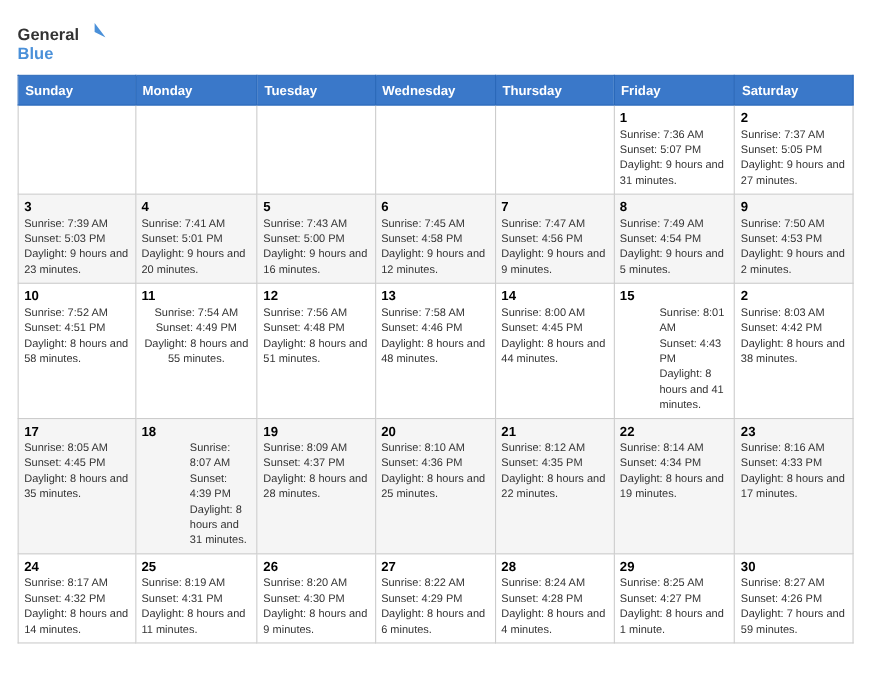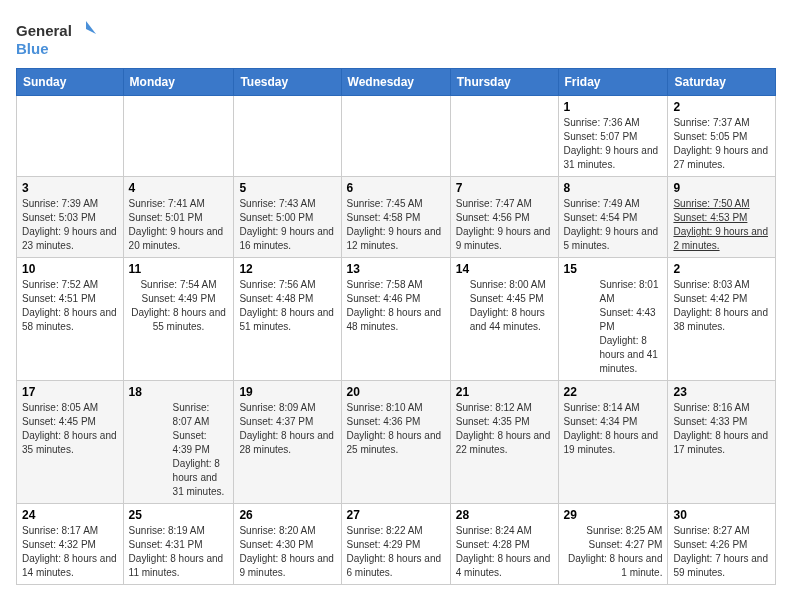--- a/index.html
+++ b/index.html
@@ -156,21 +156,21 @@
 Daylight: 9 hours and 9 minutes.</div>
         </td>
         <td>
           <span class="day-number">8</span>
           <div class="day-info" style="white-space: pre-line;">Sunrise: 7:49 AM
 Sunset: 4:54 PM
 Daylight: 9 hours and 5 minutes.</div>
         </td>
         <td>
           <span class="day-number">9</span>
-          <div class="day-info" style="white-space: pre-line; text-decoration: underline;">Sunrise: 7:50 AM
+          <div class="day-info" style="white-space: pre-line;">Sunrise: 7:50 AM
 Sunset: 4:53 PM
 Daylight: 9 hours and 2 minutes.</div>
         </td>
       </tr>
       <tr>
         <td>
           <span class="day-number">10</span>
           <div class="day-info" style="white-space: pre-line;">Sunrise: 7:52 AM
 Sunset: 4:51 PM
 Daylight: 8 hours and 58 minutes.</div>
@@ -188,21 +188,21 @@
 Daylight: 8 hours and 51 minutes.</div>
         </td>
         <td>
           <span class="day-number">13</span>
           <div class="day-info" style="white-space: pre-line;">Sunrise: 7:58 AM
 Sunset: 4:46 PM
 Daylight: 8 hours and 48 minutes.</div>
         </td>
         <td>
           <span class="day-number">14</span>
-          <div class="day-info" style="white-space: pre-line; margin-left: 14px;">Sunrise: 8:00 AM
+          <div class="day-info" style="white-space: pre-line;">Sunrise: 8:00 AM
 Sunset: 4:45 PM
 Daylight: 8 hours and 44 minutes.</div>
         </td>
         <td>
           <span class="day-number">15</span>
           <div class="day-info" style="white-space: pre-line; margin-left: 36px;">Sunrise: 8:01 AM
 Sunset: 4:43 PM
 Daylight: 8 hours and 41 minutes.</div>
         </td>
         <td>
@@ -282,21 +282,21 @@
 Daylight: 8 hours and 6 minutes.</div>
         </td>
         <td>
           <span class="day-number">28</span>
           <div class="day-info" style="white-space: pre-line;">Sunrise: 8:24 AM
 Sunset: 4:28 PM
 Daylight: 8 hours and 4 minutes.</div>
         </td>
         <td>
           <span class="day-number">29</span>
-          <div class="day-info" style="white-space: pre-line; text-align: right;">Sunrise: 8:25 AM
+          <div class="day-info" style="white-space: pre-line;">Sunrise: 8:25 AM
 Sunset: 4:27 PM
 Daylight: 8 hours and 1 minute.</div>
         </td>
         <td>
           <span class="day-number">30</span>
           <div class="day-info" style="white-space: pre-line;">Sunrise: 8:27 AM
 Sunset: 4:26 PM
 Daylight: 7 hours and 59 minutes.</div>
         </td>
       </tr>

